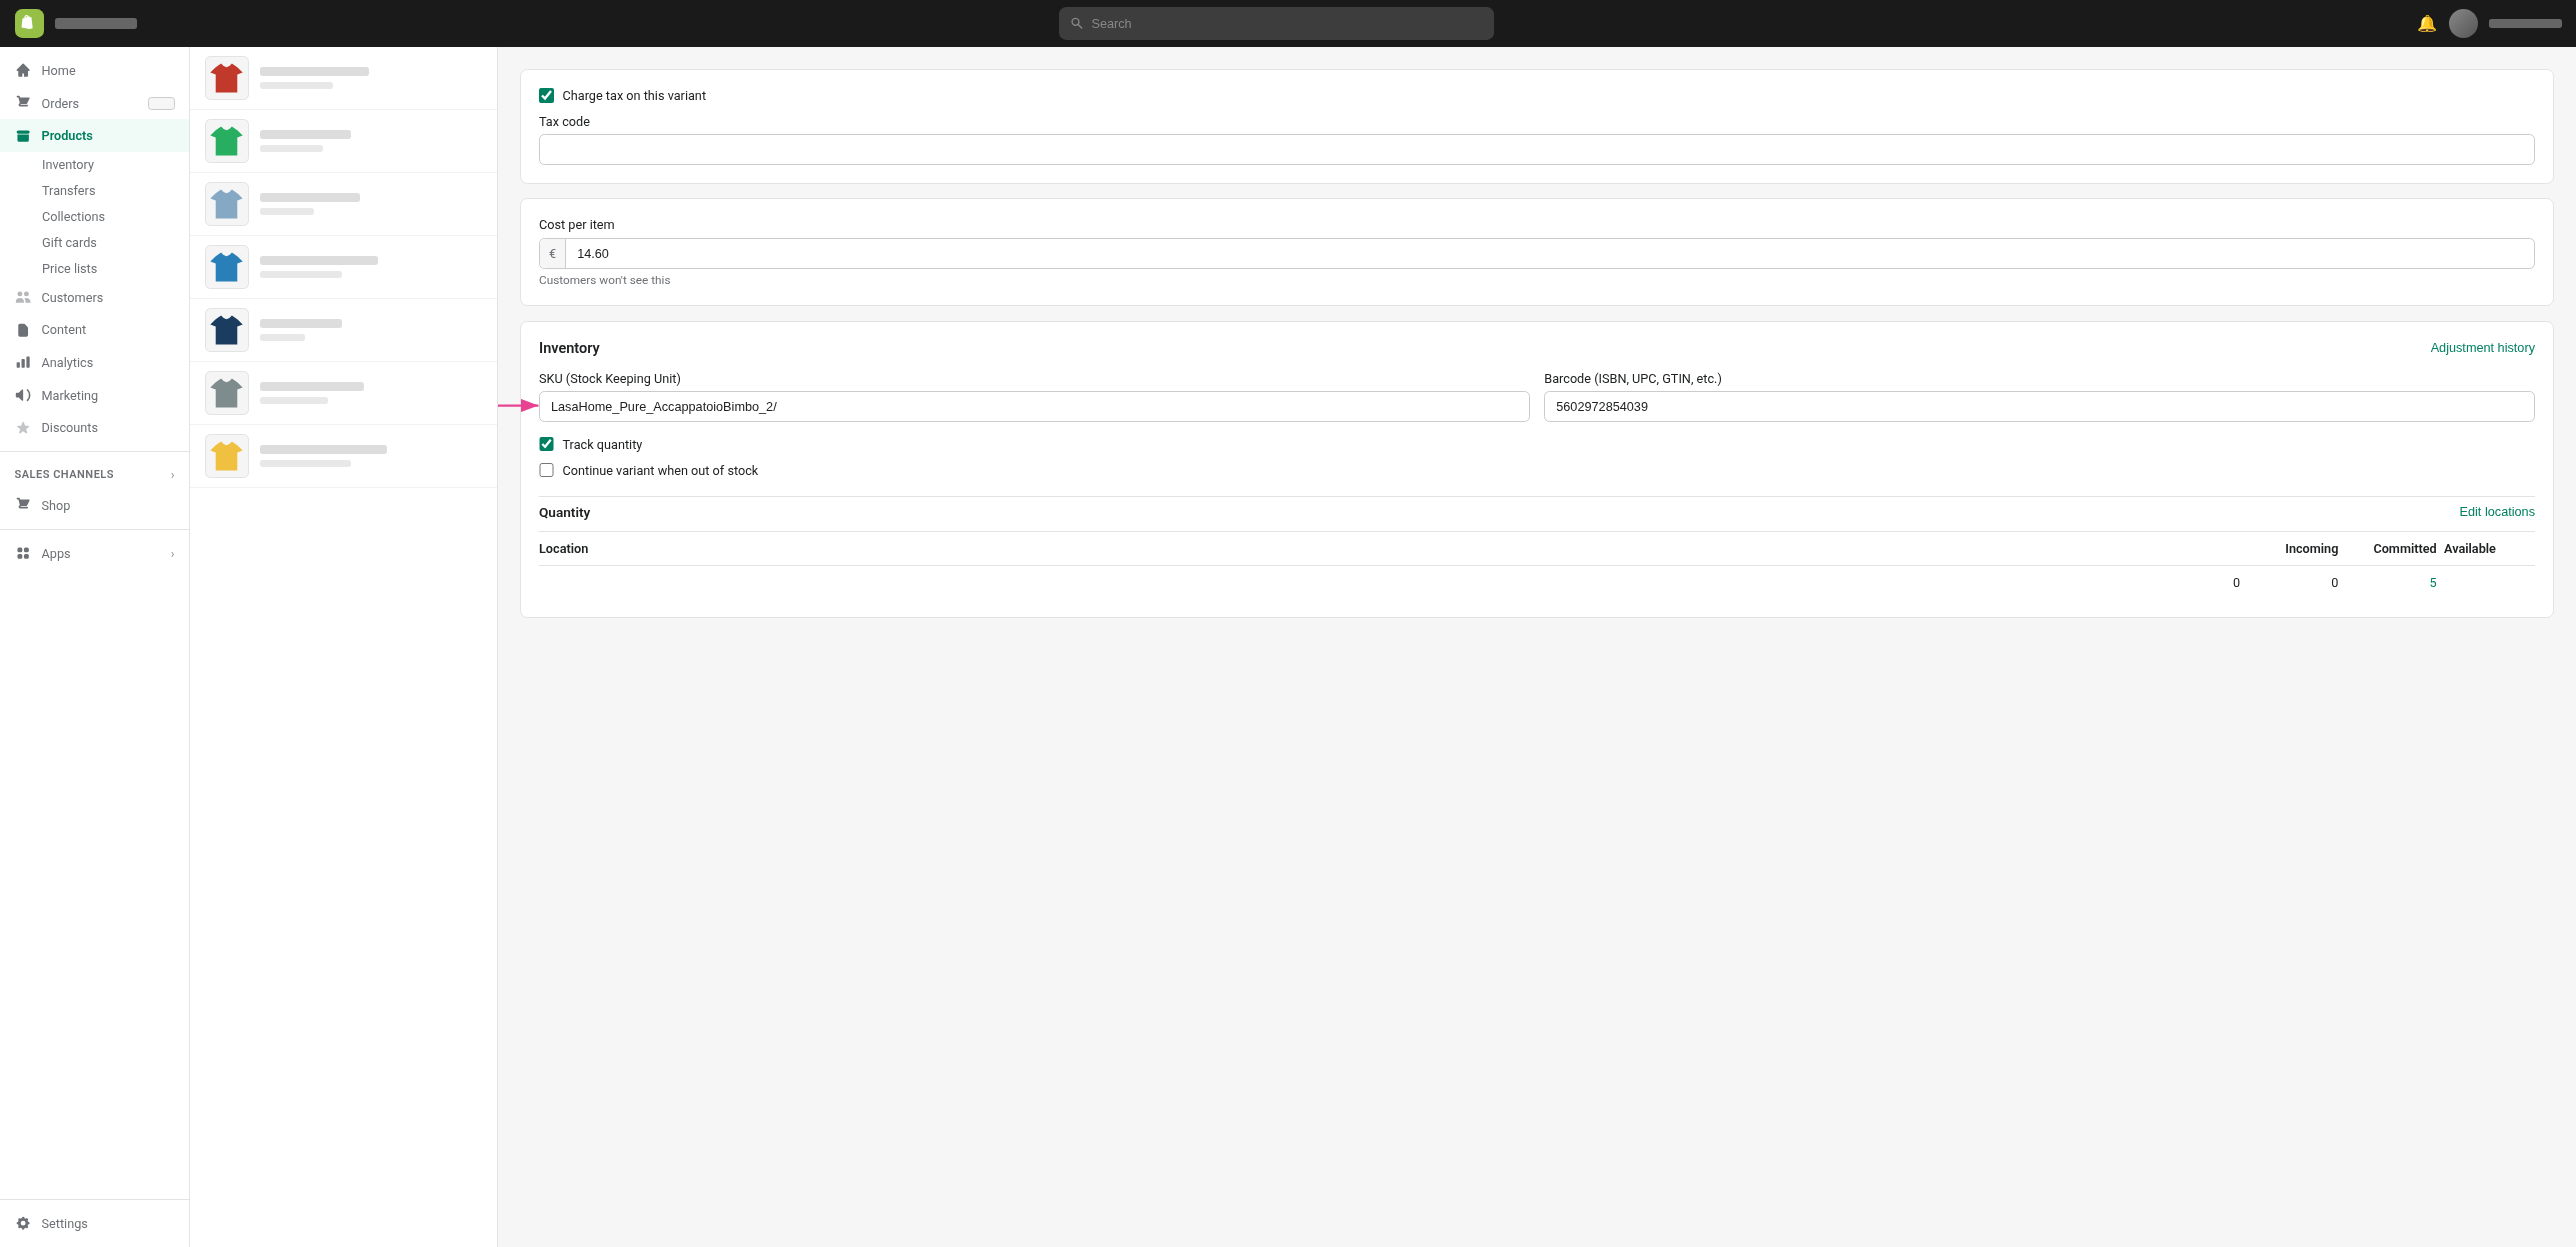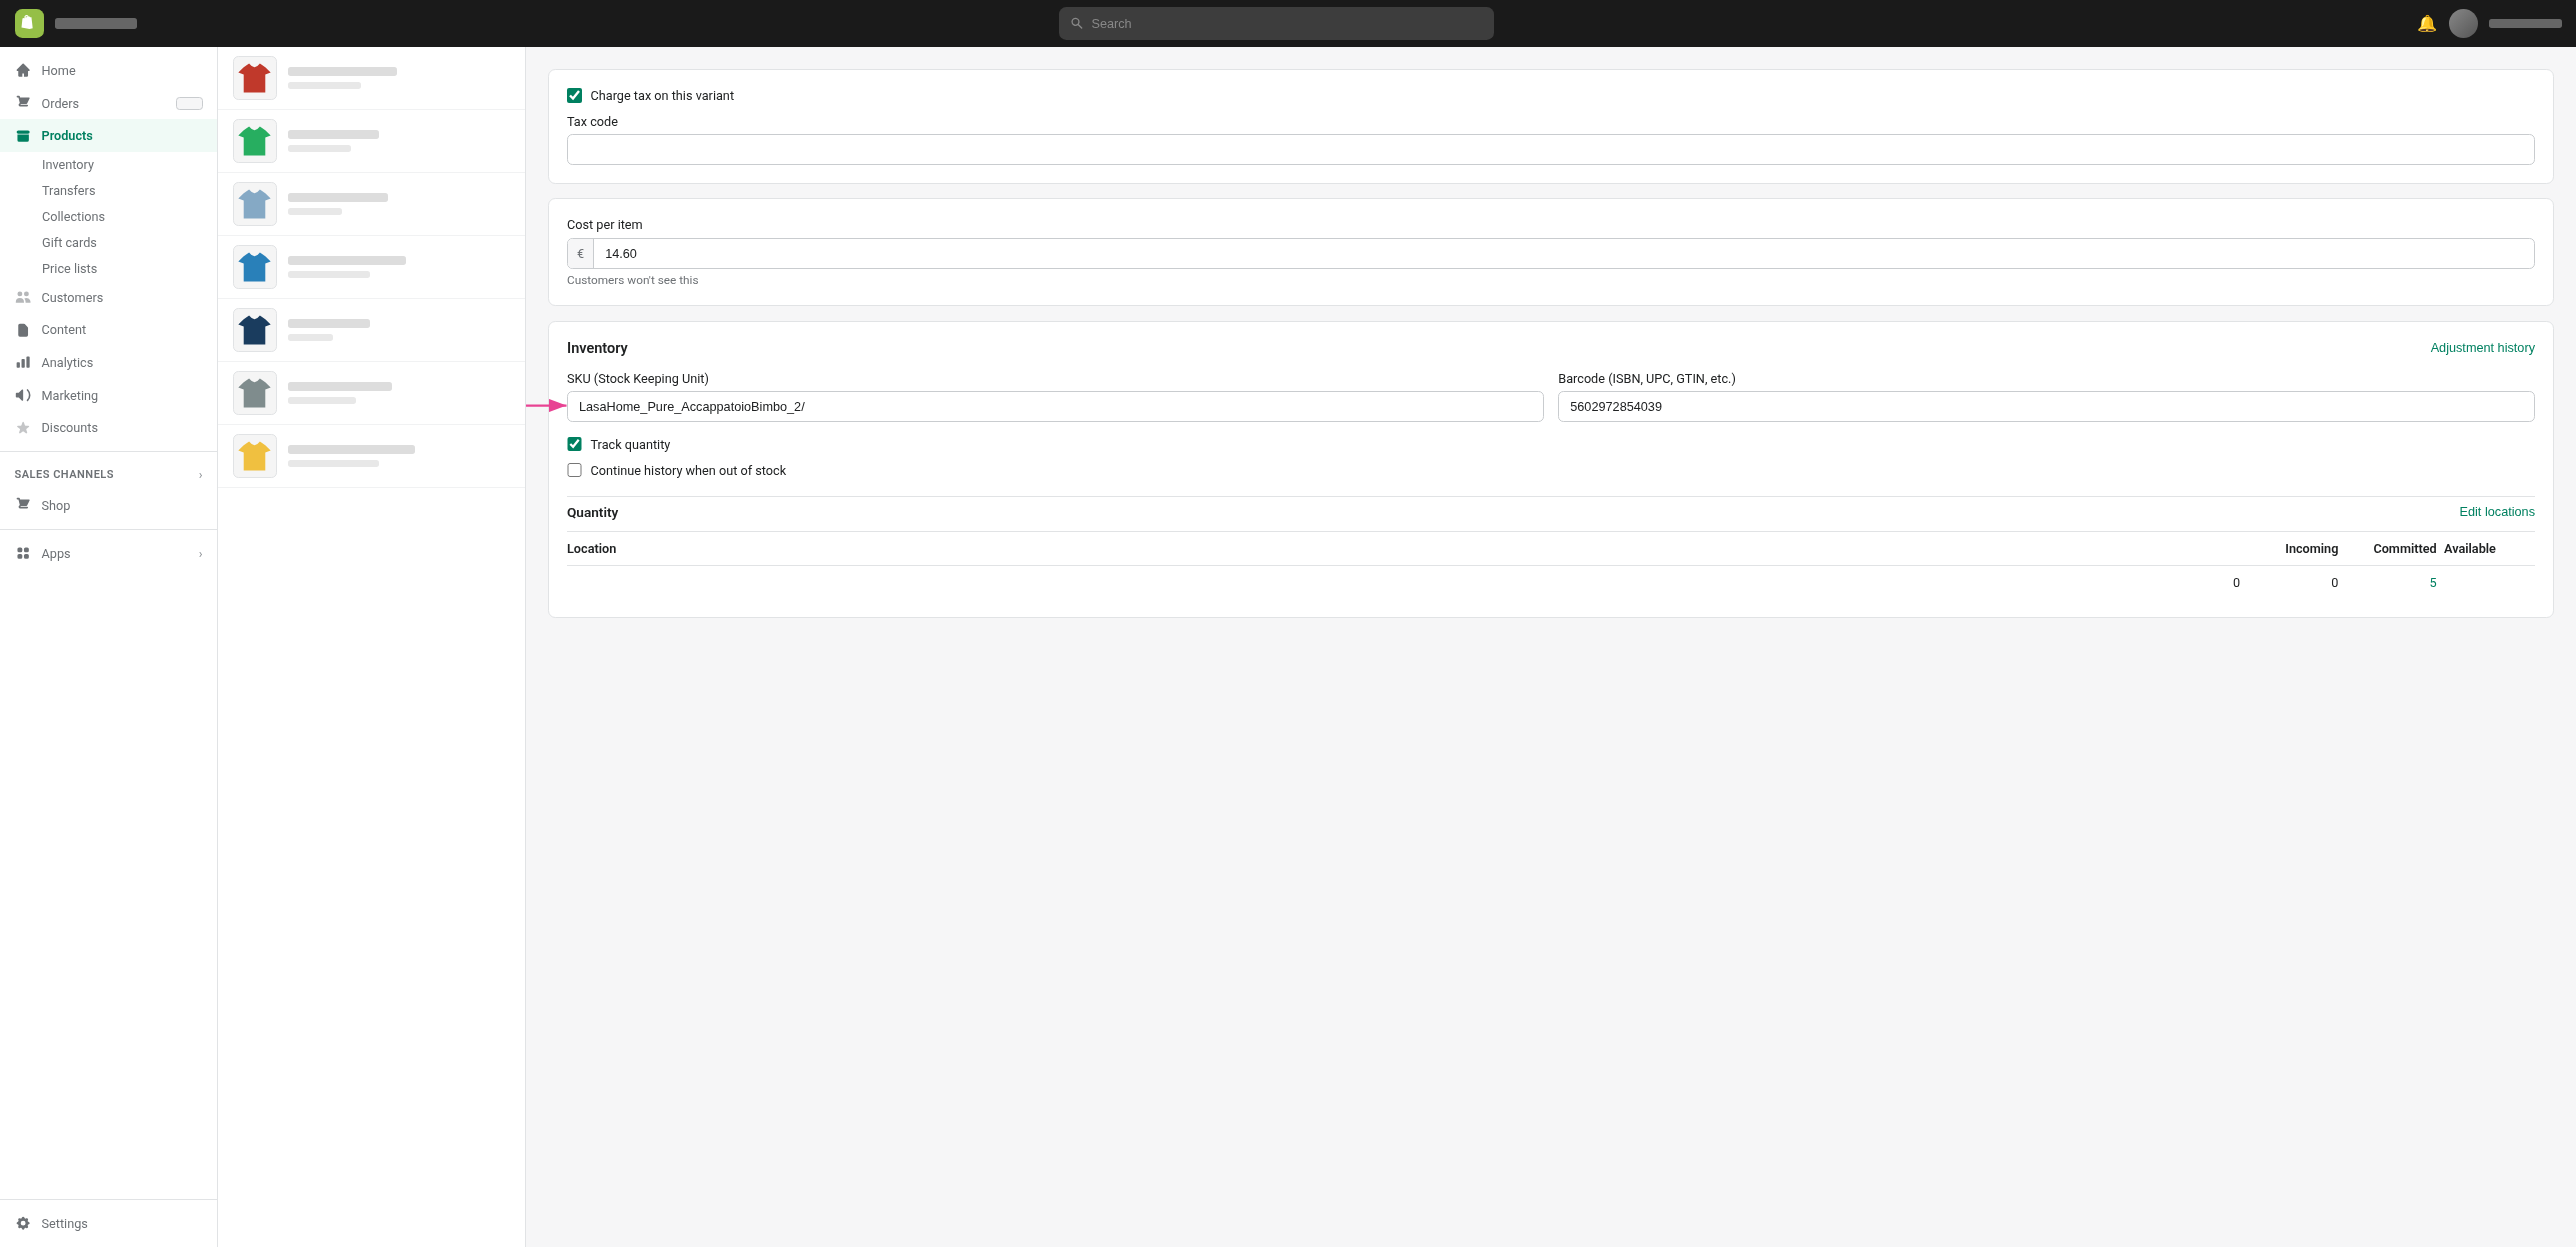--- a/index.html
+++ b/index.html
@@ -65,21 +65,21 @@
 
     
     .layout {
       display: flex;
       margin-top: 47px;
       height: calc(100vh - 47px);
     }
 
     
     .sidebar {
-      width: 218px;
+      width: 190px;
       background: #fff;
       border-right: 0.9px solid #e1e3e5;
       flex-shrink: 0;
       overflow-y: auto;
       padding: 7.3px 0;
       display: flex;
       flex-direction: column;
     }
     .sidebar-item {
       display: flex;
@@ -551,21 +551,21 @@
           </div>
         </div>
 
         <div style="margin-top:14.5px;">
           <div class="checkbox-row">
             <input type="checkbox" checked="" style="">
             <label class="checkbox-label">Track quantity</label>
           </div>
           <div class="checkbox-row">
             <input type="checkbox" style="">
-            <label class="checkbox-label">Continue history when out of stock</label>
+            <label class="checkbox-label">Continue variant when out of stock</label>
           </div>
         </div>
 
         <div style="margin-top:18px; border-top:0.9px solid #e1e3e5; padding-top:7px;">
           <div class="quantity-header">
             <span style="font-size:13.6px; font-weight:600;">Quantity</span>
             <button class="link-button">Edit locations</button>
           </div>
 
           <div class="quantity-cols">

